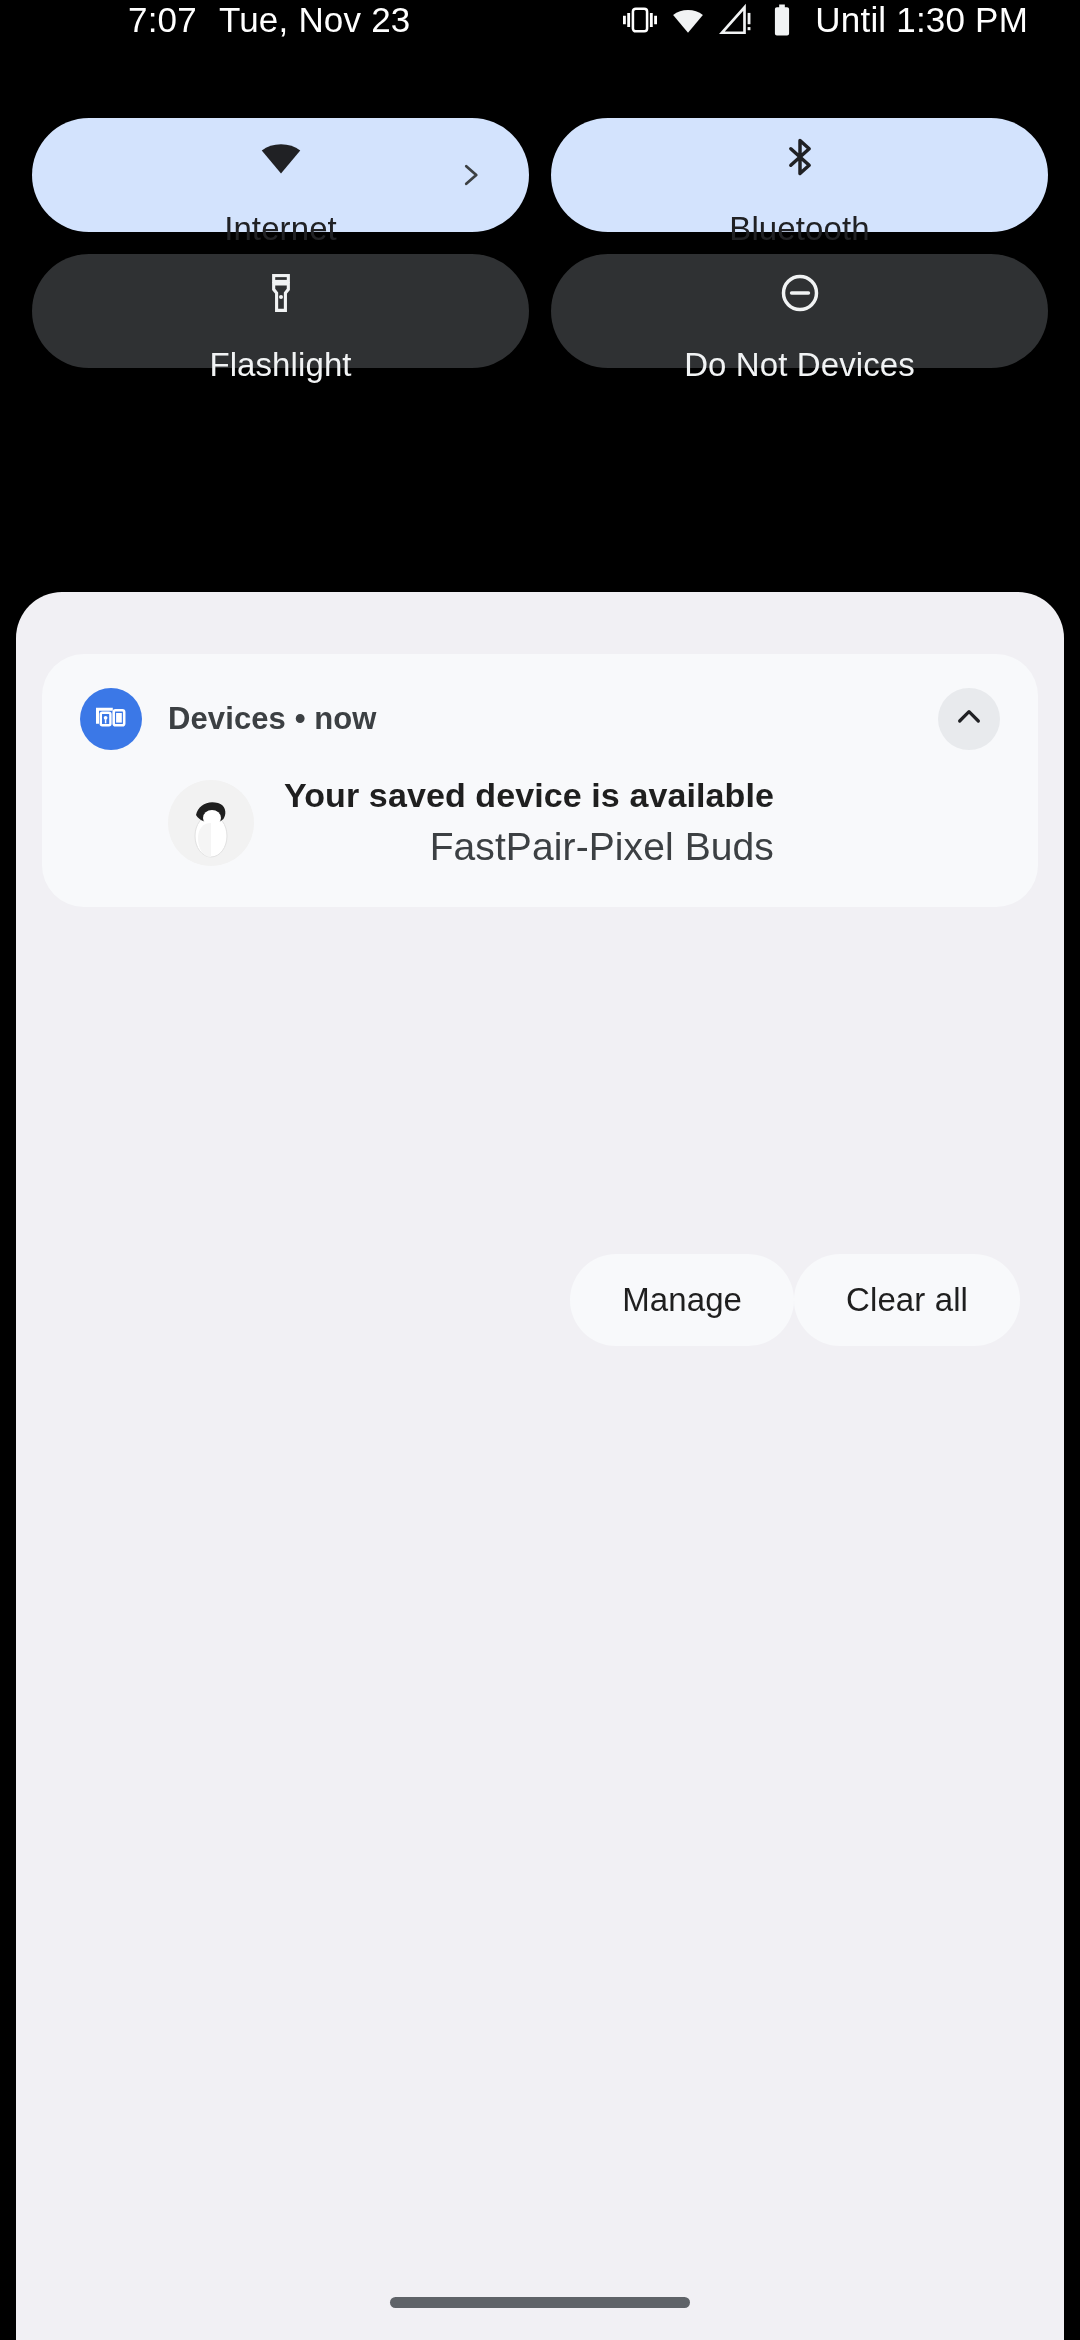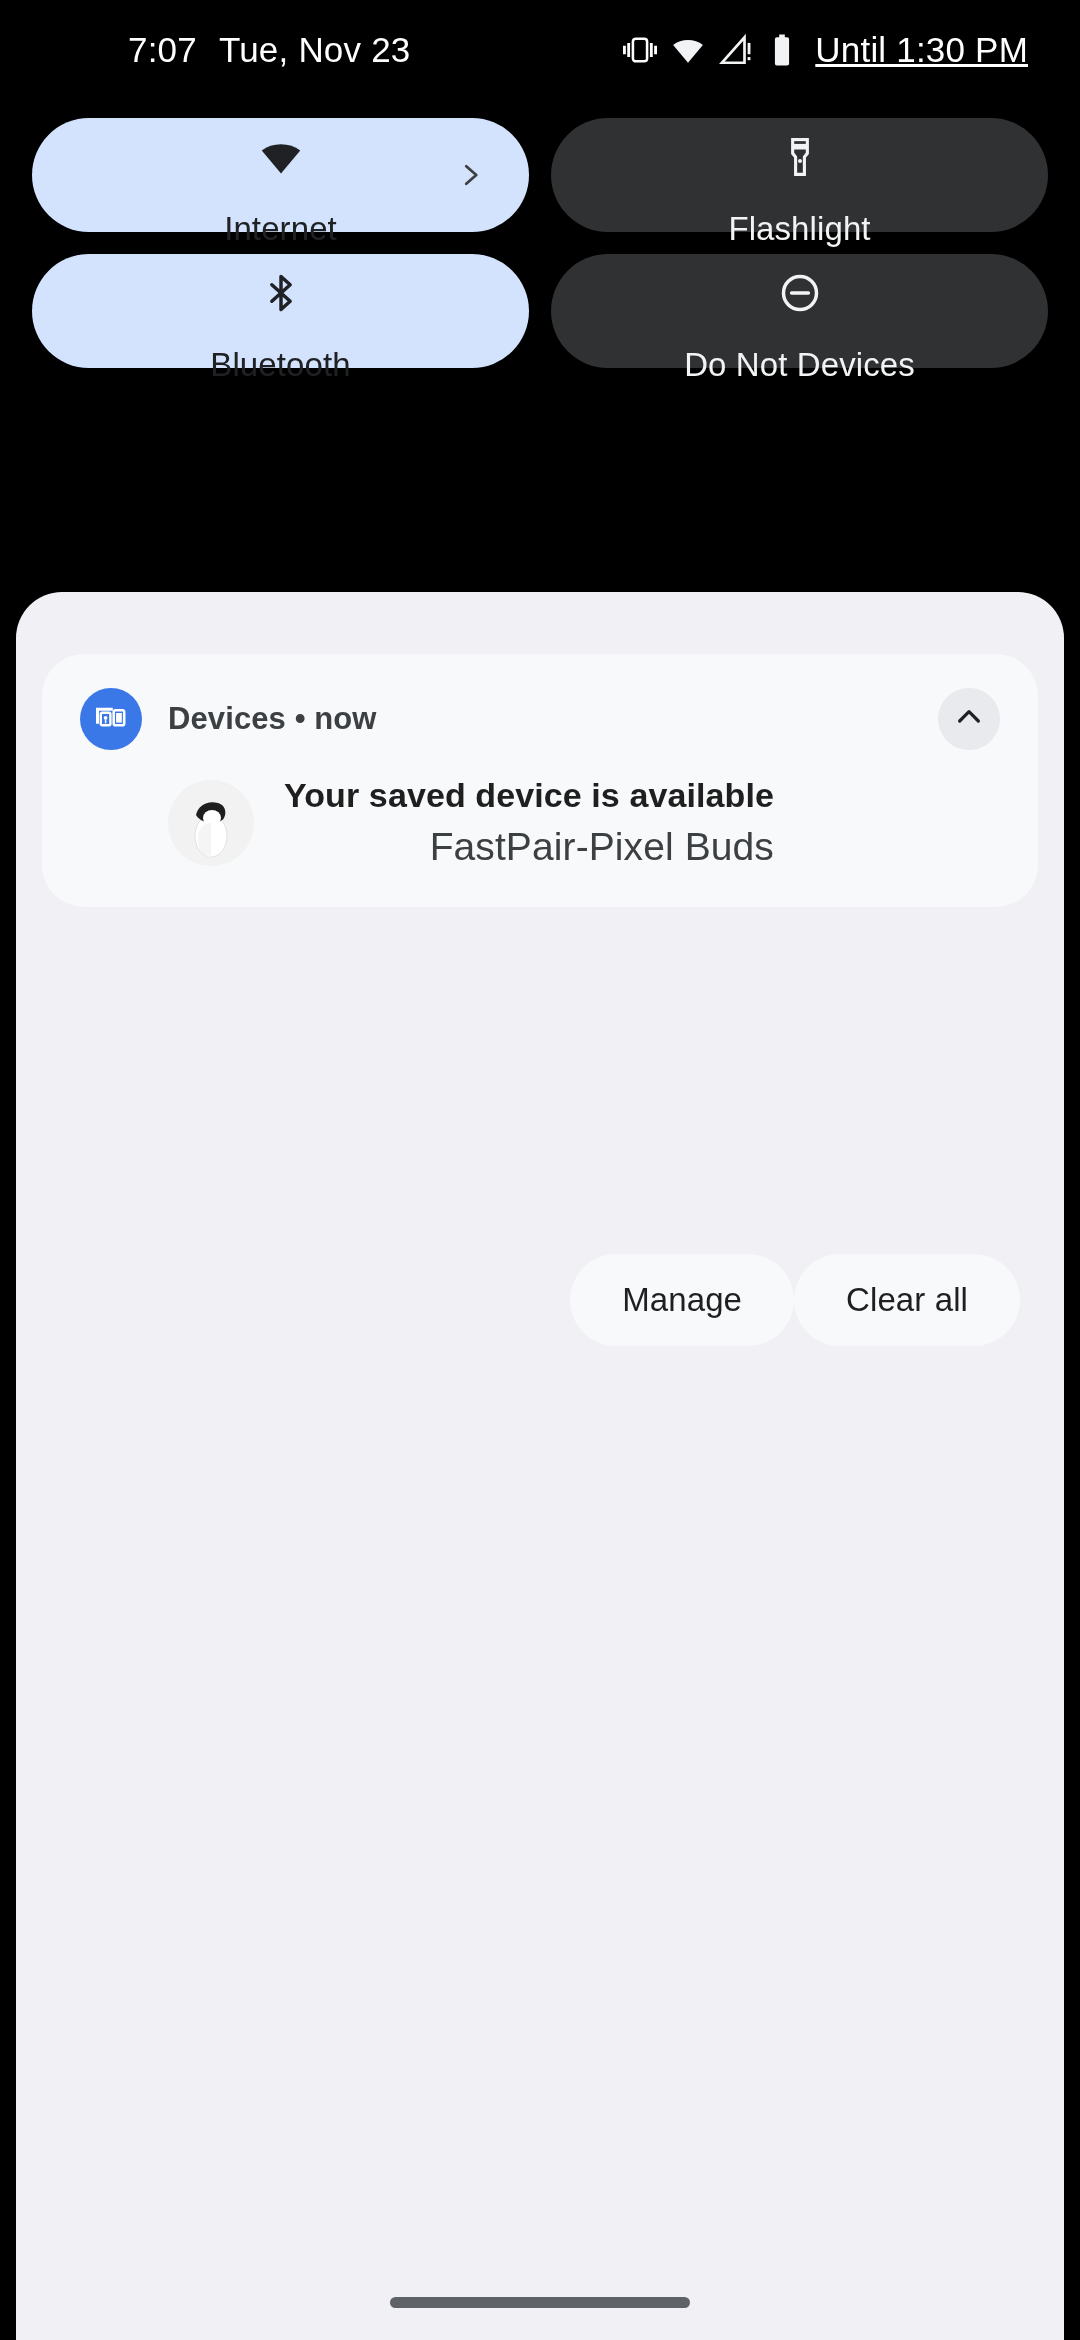--- a/index.html
+++ b/index.html
@@ -17,41 +17,41 @@
     background:#000000;
   }
 
   
   .status-bar {
     position:absolute;
     top:0; left:0;
     width:1080px;
     height:100px;
     display:flex;
-    align-items:center;
+    align-items:flex-start;
     justify-content:space-between;
     padding:0 52px 0 128px;
   }
   .status-left {
     display:flex;
     align-items:center;
     gap:22px;
     color:#ffffff;
     font-size:35px;
     letter-spacing:0.2px;
   }
   .status-right {
     display:flex;
     align-items:center;
     gap:14px;
     color:#ffffff;
     font-size:35px;
   }
   .sb-icon { display:flex; align-items:center; justify-content:center; }
-  .until-text { margin-left:4px; letter-spacing:0.2px;text-decoration:underline; }
+  .until-text { margin-left:4px; letter-spacing:0.2px; }
 
   
   .qs-grid {
     position:absolute;
     top:118px;
     left:32px;
     width:1016px;
     display:grid;
     grid-template-columns:1fr 1fr;
     grid-gap:22px 22px;
@@ -260,38 +260,38 @@
         </svg>
       </span>
       <span class="qs-label">Internet</span>
       <span class="qs-chevron">
         <svg width="30" height="30" viewBox="0 0 24 24" fill="none" stroke="#3c4043" stroke-width="2.2" stroke-linecap="round" stroke-linejoin="round">
           <polyline points="9 5 17 12 9 19"></polyline>
         </svg>
       </span>
     </div>
 
+    <div class="qs-tile on">
+      <span class="qs-icon">
+        <svg width="44" height="44" viewBox="0 0 24 24" fill="none" stroke="#202124" stroke-width="1.9" stroke-linejoin="round" stroke-linecap="round">
+          <path d="M7 7.5L17 16.5L12 21V3L17 7.5L7 16.5"></path>
+        </svg>
+      </span>
+      <span class="qs-label">Bluetooth</span>
+    </div>
+
     <div class="qs-tile off">
       <span class="qs-icon">
         <svg width="44" height="44" viewBox="0 0 24 24" fill="none" stroke="#f1f3f4" stroke-width="1.7">
           <rect x="8" y="2.5" width="8" height="3.2"></rect>
           <path d="M8 7h8v3l-1.6 2v9.5H9.6V12L8 10V7z"></path>
           <circle cx="12" cy="14.2" r="1.1" fill="#f1f3f4" stroke="none"></circle>
         </svg>
       </span>
       <span class="qs-label">Flashlight</span>
-    </div>
-
-    <div class="qs-tile on">
-      <span class="qs-icon">
-        <svg width="44" height="44" viewBox="0 0 24 24" fill="none" stroke="#202124" stroke-width="1.9" stroke-linejoin="round" stroke-linecap="round">
-          <path d="M7 7.5L17 16.5L12 21V3L17 7.5L7 16.5"></path>
-        </svg>
-      </span>
-      <span class="qs-label">Bluetooth</span>
     </div>
 
     <div class="qs-tile off">
       <span class="qs-icon">
         <svg width="44" height="44" viewBox="0 0 24 24" fill="none" stroke="#f1f3f4" stroke-width="1.9">
           <circle cx="12" cy="12" r="9"></circle>
           <line x1="7.4" y1="12" x2="16.6" y2="12" stroke-linecap="round"></line>
         </svg>
       </span>
       <span class="qs-label">Do Not Devices</span>

